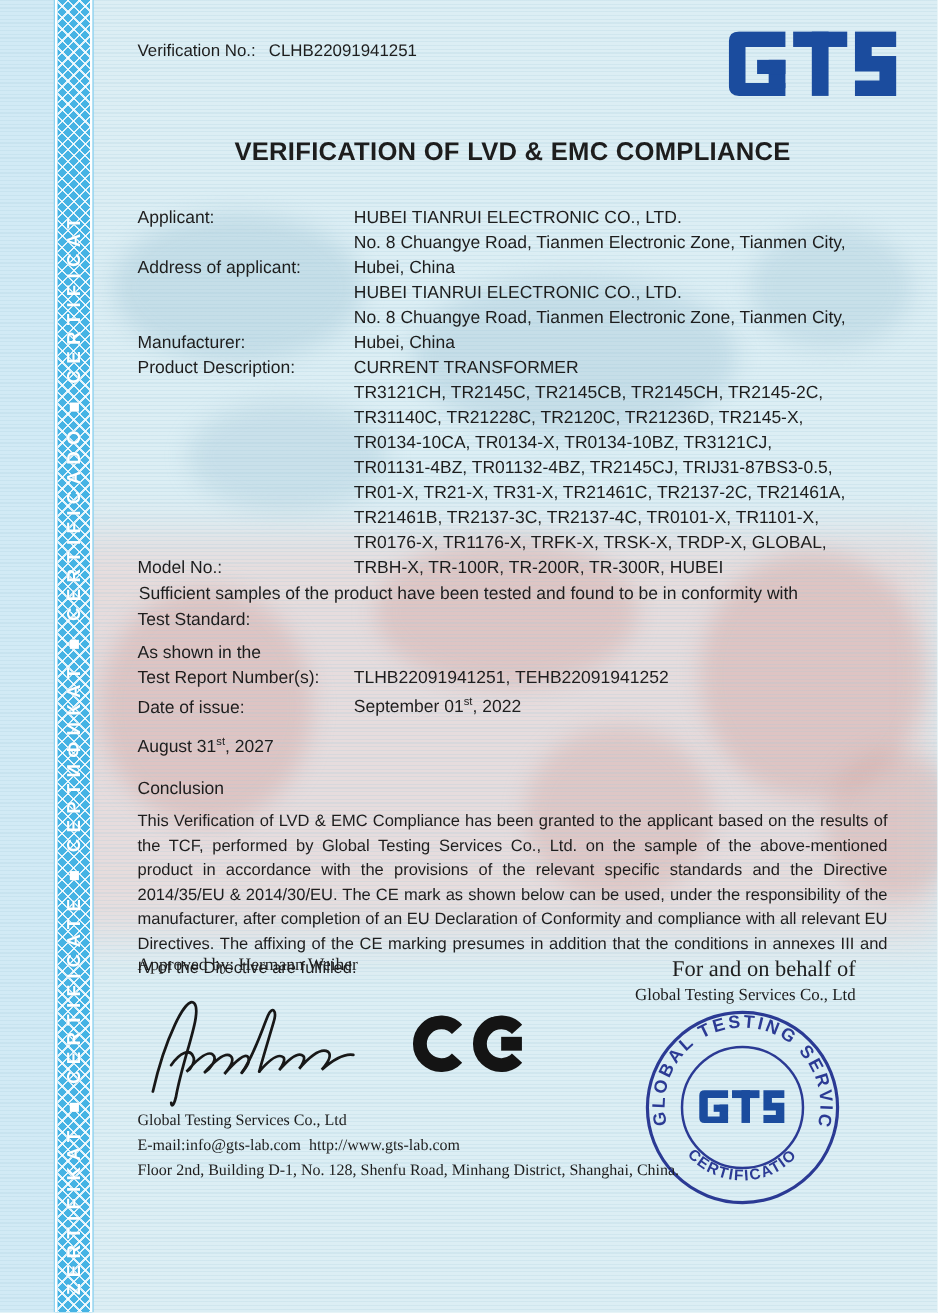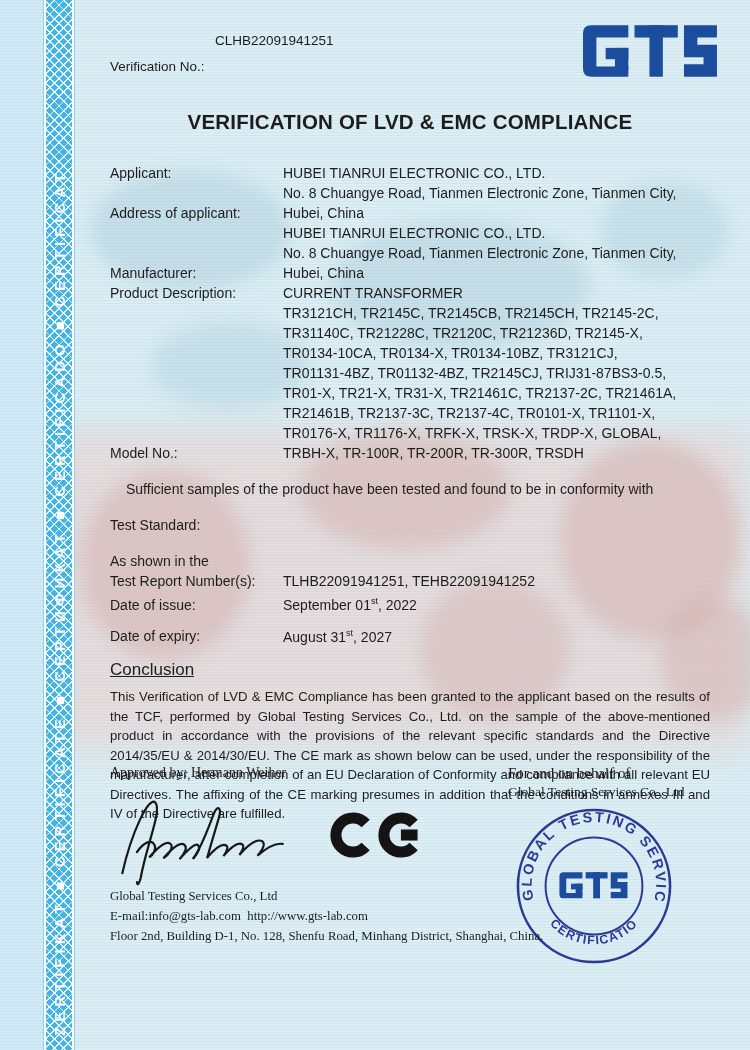--- a/index.html
+++ b/index.html
@@ -39,42 +39,42 @@
   .b3{left:600px;top:180px;width:130px;height:100px;background:rgba(156,192,210,.30);}
   .b4{left:150px;top:320px;width:160px;height:90px;background:rgba(156,192,210,.28);}
   .b5{left:80px;top:470px;width:170px;height:190px;background:rgba(206,152,146,.35);}
   .b6{left:300px;top:430px;width:210px;height:120px;background:rgba(206,152,146,.33);}
   .b7{left:560px;top:440px;width:180px;height:200px;background:rgba(206,152,146,.35);}
   .b8{left:420px;top:580px;width:150px;height:140px;background:rgba(206,152,146,.30);}
   .b9{left:660px;top:600px;width:110px;height:120px;background:rgba(206,152,146,.32);}
   
   .content{position:absolute;left:110px;top:0;width:600px;z-index:5;}
   .verify-row{position:absolute;top:33px;left:0;display:flex;font-size:13.5px;}
-  .verify-row .vlabel{width:105px;margin-top:26px;}
+  .verify-row .vlabel{width:105px;}
   .logo{position:absolute;left:473px;top:25px;width:136px;height:54px;}
   .sr{position:absolute;width:1px;height:1px;overflow:hidden;clip:rect(0 0 0 0);}
   .title{position:absolute;top:110px;left:0;width:600px;text-align:center;
     font-size:20.5px;font-weight:bold;letter-spacing:.2px;}
   .doc{position:absolute;top:163px;left:0;width:600px;font-size:14px;line-height:20px;}
   .frow{display:flex;align-items:flex-end;}
   .flabel{width:173px;flex:none;}
   .fvalue{flex:1;}
-  .note{margin:16px;}
-  .as-shown{margin-top:16px;}
+  .note{margin:1px;}
+  .as-shown{margin-top:6px;}
   .gap8{margin-top:8px;}
-  .concl-head{margin-top:14px;text-decoration:underline;font-size:17px;}
+  .concl-head{margin-top:14px;font-size:14px;}
   .concl-para{margin-top:7px;font-size:13.2px;line-height:19.5px;text-align:justify;}
   sup{font-size:9px;}
   
   .signrow{position:absolute;left:110px;top:765px;width:600px;height:210px;z-index:5;}
   .approved{position:absolute;left:0;top:0;font-family:"Liberation Serif",serif;font-size:14px;}
   .signature{position:absolute;left:0;top:22px;}
   .ce{position:absolute;left:218px;top:45px;}
   .behalf{position:absolute;left:398px;top:0;font-family:"Liberation Serif",serif;}
-  .behalf .l1{font-size:15px;}
+  .behalf .l1{font-size:18px;text-align:right;}
   .behalf .l2{font-size:13.5px;margin-top:2px;}
   .stamp{position:absolute;left:403px;top:40px;}
   
   .footer{position:absolute;left:110px;top:886px;width:600px;z-index:5;
     font-family:"Liberation Serif",serif;font-size:12.8px;line-height:20px;}
   .pre{white-space:pre-wrap;}
   .copyright{position:absolute;left:110px;top:958px;width:602px;z-index:5;
     font-size:13.4px;line-height:30px;}
 </style>
 </head>
@@ -159,21 +159,21 @@
       <div class="frow">
         <div class="flabel">Model No.:</div>
         <div class="fvalue">
           <div>TR3121CH, TR2145C, TR2145CB, TR2145CH, TR2145-2C,</div>
           <div>TR31140C, TR21228C, TR2120C, TR21236D, TR2145-X,</div>
           <div>TR0134-10CA, TR0134-X, TR0134-10BZ, TR3121CJ,</div>
           <div>TR01131-4BZ, TR01132-4BZ, TR2145CJ, TRIJ31-87BS3-0.5,</div>
           <div>TR01-X, TR21-X, TR31-X, TR21461C, TR2137-2C, TR21461A,</div>
           <div>TR21461B, TR2137-3C, TR2137-4C, TR0101-X, TR1101-X,</div>
           <div>TR0176-X, TR1176-X, TRFK-X, TRSK-X, TRDP-X, GLOBAL,</div>
-          <div>TRBH-X, TR-100R, TR-200R, TR-300R, TRSDH</div>
+          <div>TRBH-X, TR-100R, TR-200R, TR-300R, HUBEI</div>
         </div>
       </div>
 
       <div class="note">Sufficient samples of the product have been tested and found to be in conformity with</div>
 
       <div class="frow">
         <div class="flabel">Test Standard:</div>
       </div>
 
       <div class="as-shown">As shown in the</div>
@@ -186,21 +186,20 @@
       </div>
 
       <div class="frow">
         <div class="flabel">Date of issue:</div>
         <div class="fvalue">
             <div><span>September 01</span><sup>st</sup><span>, 2022</span></div>
           </div>
       </div>
 
       <div class="frow gap8">
-        <div class="flabel">Date of expiry:</div>
         <div class="fvalue">
             <div><span>August 31</span><sup>st</sup><span>, 2027</span></div>
           </div>
       </div>
 
       <div class="concl-head">Conclusion</div>
       <div class="concl-para">This Verification of LVD &amp; EMC Compliance has been granted to the applicant based on the results of the TCF, performed by Global Testing Services Co., Ltd. on the sample of the above-mentioned product in accordance with the provisions of the relevant specific standards and the Directive 2014/35/EU &amp; 2014/30/EU. The CE mark as shown below can be used, under the responsibility of the manufacturer, after completion of an EU Declaration of Conformity and compliance with all relevant EU Directives. The affixing of the CE marking presumes in addition that the conditions in annexes III and IV of the Directive are fulfilled.</div>
     </div>
   </div>
 

